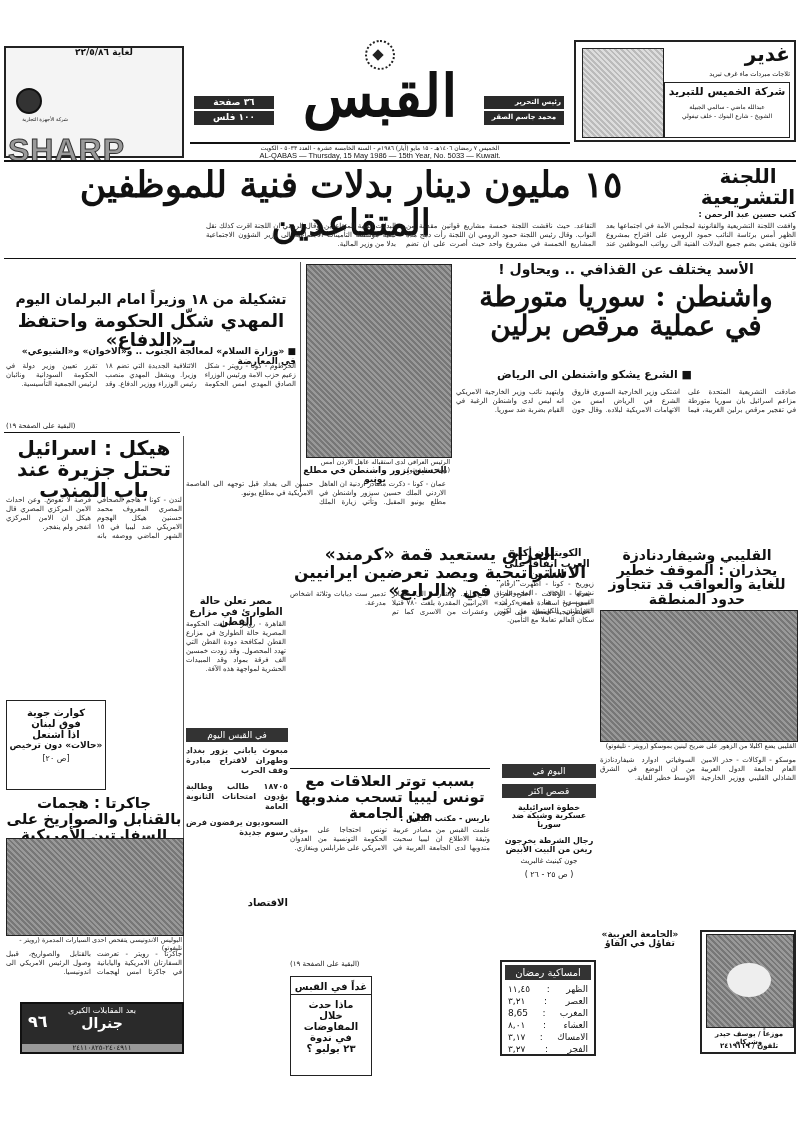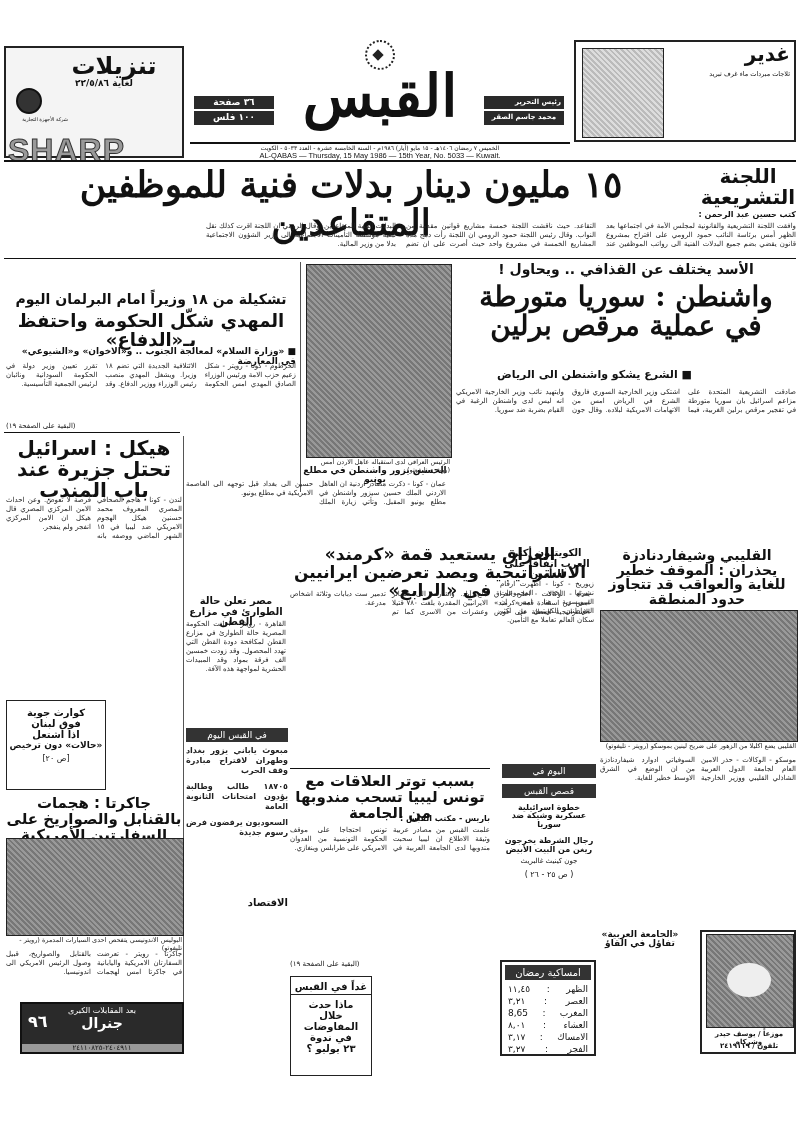--- a/index.html
+++ b/index.html
@@ -16,21 +16,20 @@
   .caption{position:absolute;font-size:6.5px;direction:rtl;color:#222;}
   .boxed{position:absolute;border:1.5px solid #222;box-sizing:border-box;}
   .label-dark{background:#333;color:#fff;font-size:9px;text-align:center;padding:2px 0;}
   .small{font-size:7px;}
   .prayer-row{display:flex;justify-content:space-between;font-size:9px;padding:0 6px;direction:rtl;line-height:12px;}
 </style>
 </head>
 <body>
 
 <div class="abs ad" style="left:4px;top:46px;width:180px;height:112px;">
-  <div class="hd" style="font-size:24px;margin-top:6px;padding-left:40px;">تنزيلات</div>
   <div class="hd" style="font-size:9px;padding-left:20px;">لغاية ٢٢/٥/٨٦</div>
   <div class="abs" style="left:10px;top:40px;width:22px;height:22px;border-radius:50%;background:#333;border:2px solid #111;"></div>
   <div class="abs small" style="left:2px;top:68px;width:60px;font-size:5px;direction:rtl;">شركة الأجهزة التجارية</div>
   <div class="abs" style="left:2px;top:84px;font-family:'Liberation Sans',sans-serif;font-weight:bold;font-size:32px;color:#999;letter-spacing:1px;-webkit-text-stroke:1px #333;">SHARP</div>
 </div>
 
 <div class="abs" style="left:194px;top:96px;width:80px;">
   <div class="dark hd" style="font-size:9px;padding:2px;margin-bottom:2px;">٣٦ صفحة</div>
   <div class="dark hd" style="font-size:9px;padding:2px;">١٠٠ فلس</div>
 </div>
@@ -44,20 +43,25 @@
 
 <div class="abs" style="left:484px;top:96px;width:80px;">
   <div class="dark hd" style="font-size:7px;padding:3px;margin-bottom:2px;text-align:right;">رئيس التحرير</div>
   <div class="dark hd" style="font-size:7px;padding:3px;">محمد جاسم الصقر</div>
 </div>
 
 <div class="abs ad" style="left:574px;top:40px;width:222px;height:102px;background:#fff;">
   <div class="abs photo light" style="left:6px;top:6px;width:80px;height:88px;"></div>
   <div class="abs hd" style="right:4px;top:2px;font-size:20px;">غدير</div>
   <div class="abs" style="right:4px;top:28px;font-size:6.5px;direction:rtl;">ثلاجات مبردات ماء غرف تبريد</div>
+  <div class="abs boxed" style="right:4px;top:40px;width:126px;height:56px;">
+    <div class="hd" style="font-size:11px;margin-top:3px;">شركة الخميس للتبريد</div>
+    <div class="hd" style="font-size:6px;margin-top:6px;font-weight:normal;">عبدالله ماضي - سالمي الجبيلة</div>
+    <div class="hd" style="font-size:6px;margin-top:3px;font-weight:normal;">الشويخ - شارع البنوك - خلف تيفولي</div>
+  </div>
 </div>
 
 <div class="rule-h" style="left:190px;top:142px;width:380px;"></div>
 <div class="abs" style="left:190px;top:144px;width:380px;text-align:center;">
   <div style="font-size:6px;direction:rtl;">الخميس ٧ رمضان ١٤٠٦هـ - ١٥ مايو (أيار) ١٩٨٦م - السنة الخامسة عشرة - العدد ٥٠٣٣ - الكويت</div>
   <div style="font-size:7.5px;font-family:'Liberation Sans',sans-serif;">AL-QABAS — Thursday, 15 May 1986 — 15th Year, No. 5033 — Kuwait.</div>
 </div>
 <div class="rule-h" style="left:4px;top:160px;width:792px;height:2px;"></div>
 
 <div class="abs hd" style="left:700px;top:166px;width:96px;font-size:20px;">اللجنة التشريعية</div>
@@ -144,21 +148,21 @@
 <div class="boxed" style="left:290px;top:976px;width:82px;height:100px;text-align:center;direction:rtl;">
   <div style="font-size:10px;font-weight:bold;margin-top:4px;border-bottom:1px solid #222;padding-bottom:2px;">غداً في القبس</div>
   <div style="font-size:10px;font-weight:bold;margin-top:4px;">ماذا حدث</div>
   <div style="font-size:10px;font-weight:bold;">خلال المفاوضات</div>
   <div style="font-size:10px;font-weight:bold;">في ندوة</div>
   <div style="font-size:10px;font-weight:bold;">٢٣ يوليو ؟</div>
 </div>
 
 <div class="abs" style="left:502px;top:764px;width:94px;">
   <div class="label-dark">اليوم في</div>
-  <div class="label-dark" style="margin-top:6px;">قصص القبس</div>
+  <div class="label-dark" style="margin-top:6px;">قصص اكثر</div>
   <div class="hd" style="font-size:8px;margin-top:6px;">خطوة اسرائيلية عسكرية وشيكة ضد سوريا</div>
   <div class="hd" style="font-size:8px;margin-top:8px;">رجال الشرطة يخرجون ريغن من البيت الأبيض</div>
   <div class="hd" style="font-size:7px;margin-top:4px;font-weight:normal;">جون كينيث غالبريث</div>
   <div class="hd" style="font-size:8px;margin-top:6px;font-weight:normal;">( ص ٢٥ - ٢٦ )</div>
 </div>
 
 <div class="boxed" style="left:500px;top:960px;width:96px;height:96px;border-width:2px;">
   <div class="label-dark" style="font-size:10px;margin:3px;">امساكية رمضان</div>
   <div class="prayer-row">
       <span>الظهر</span>

